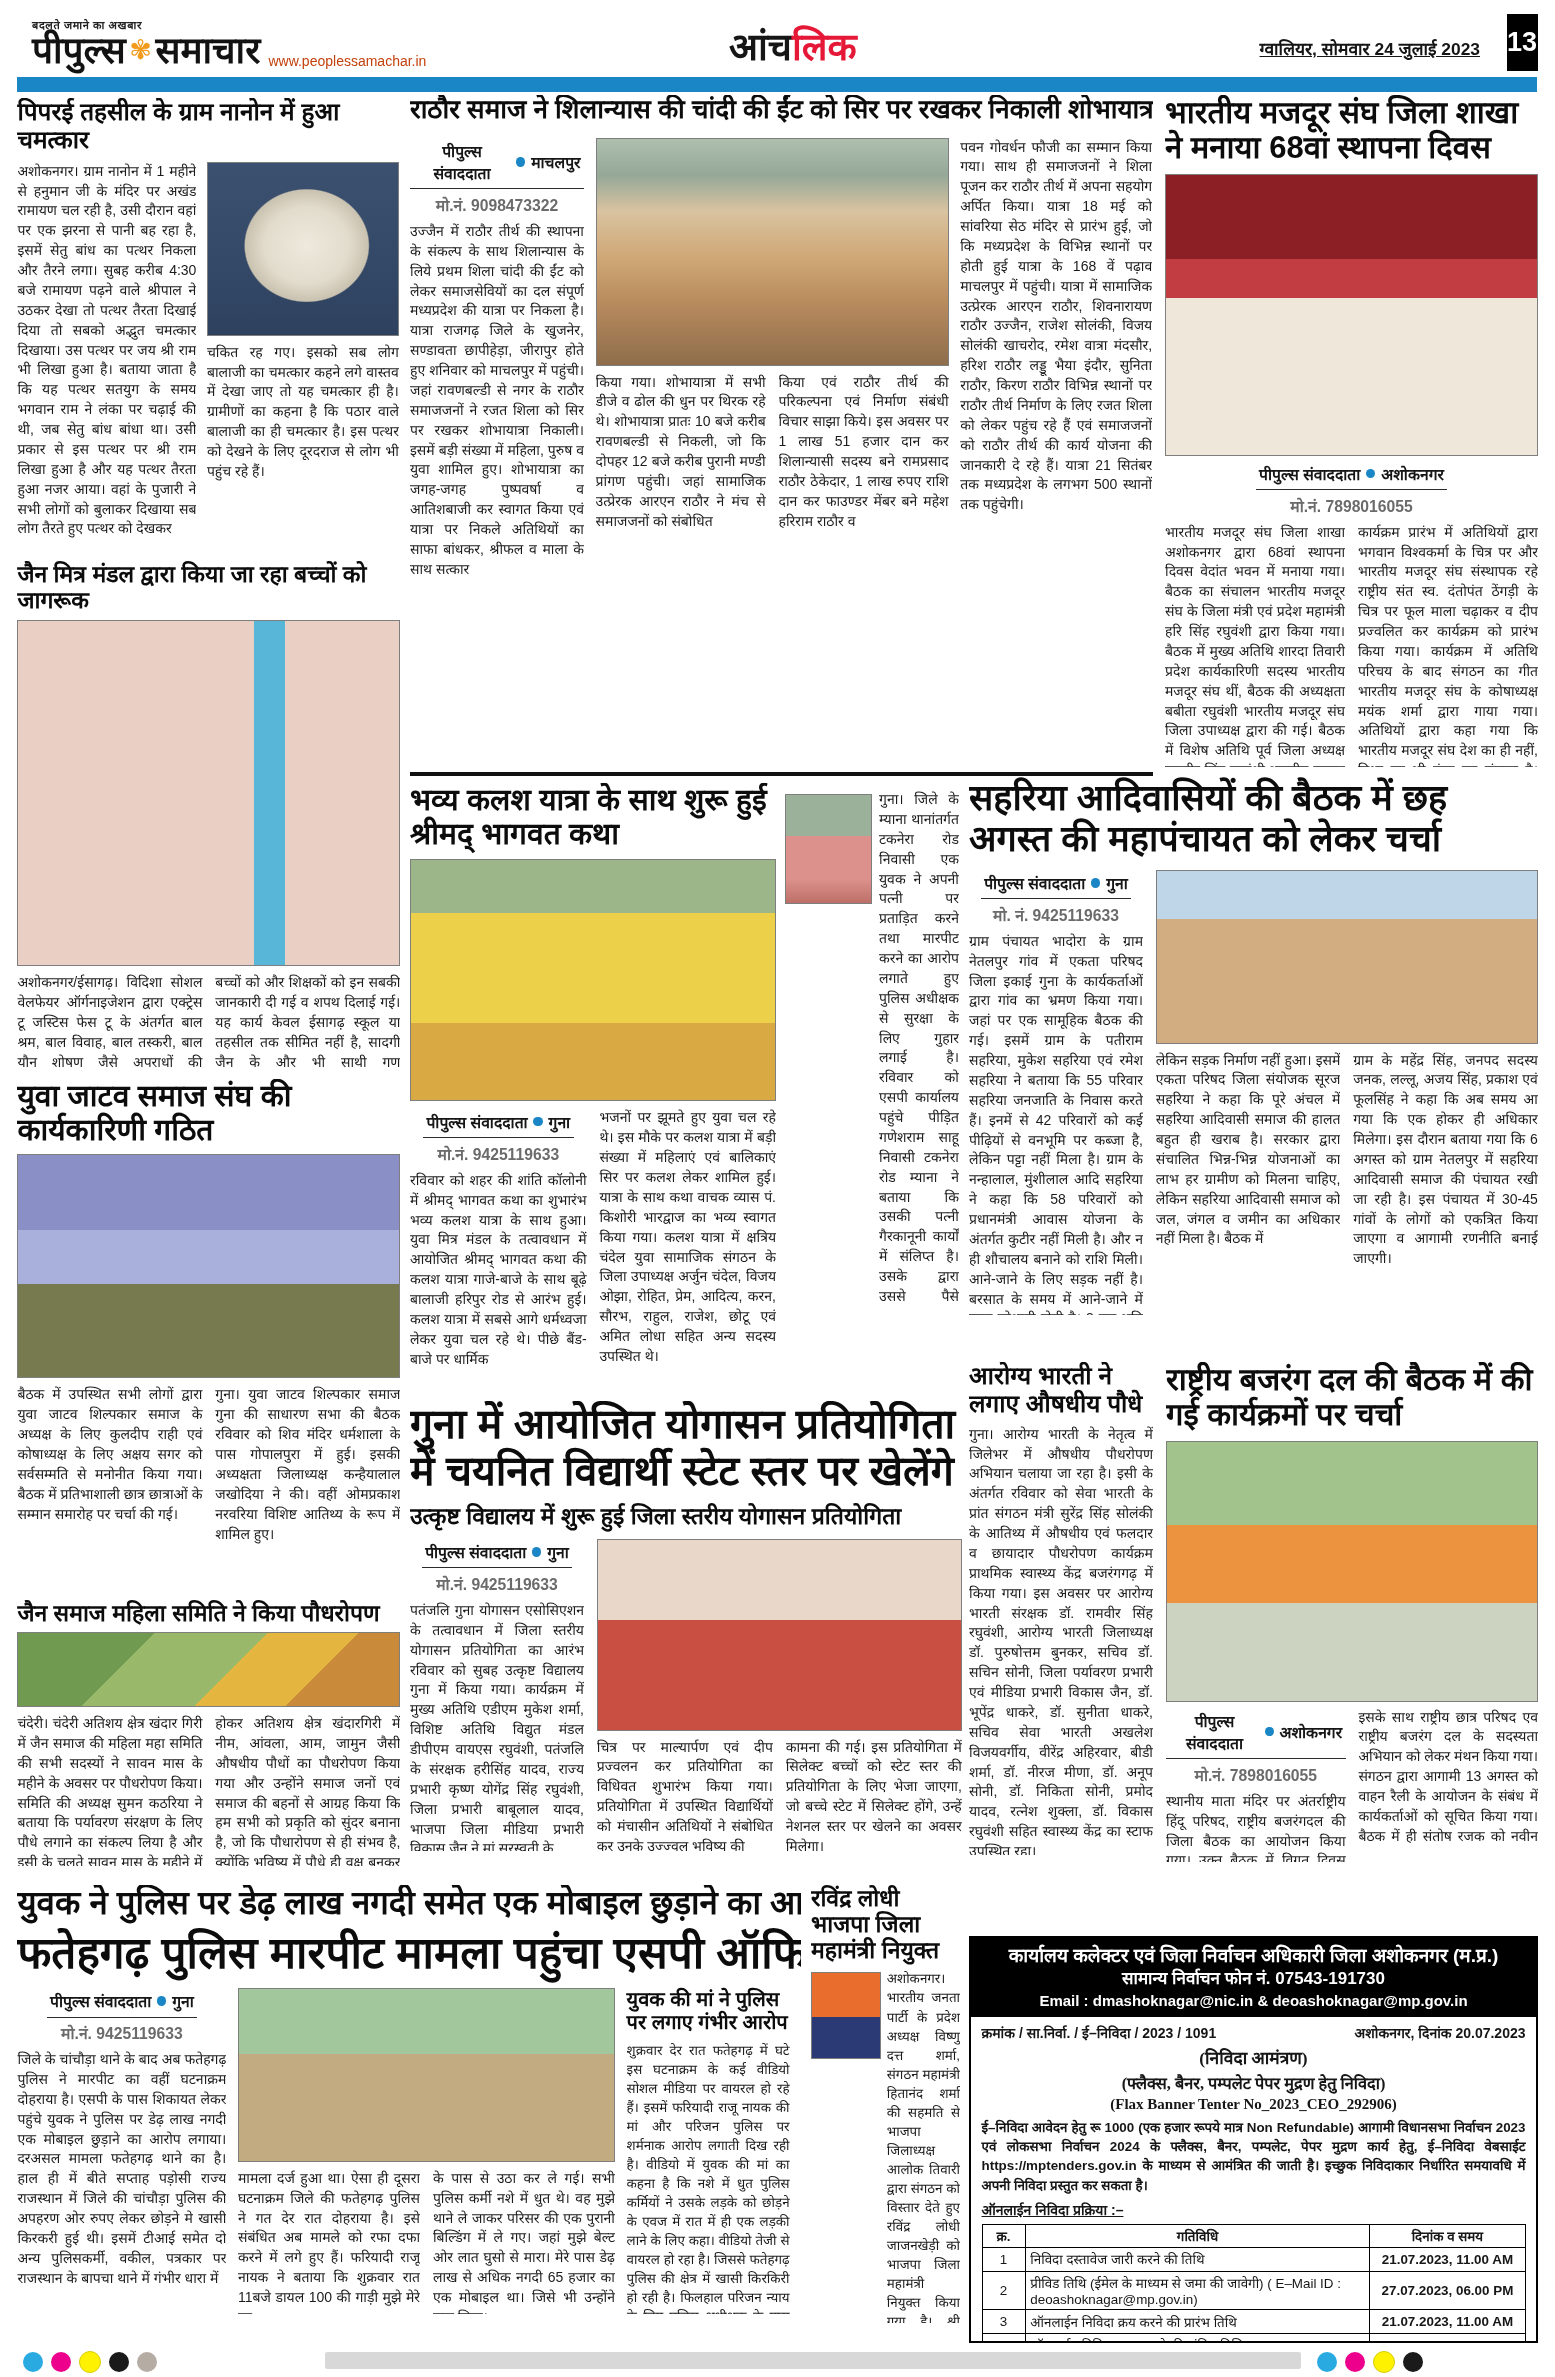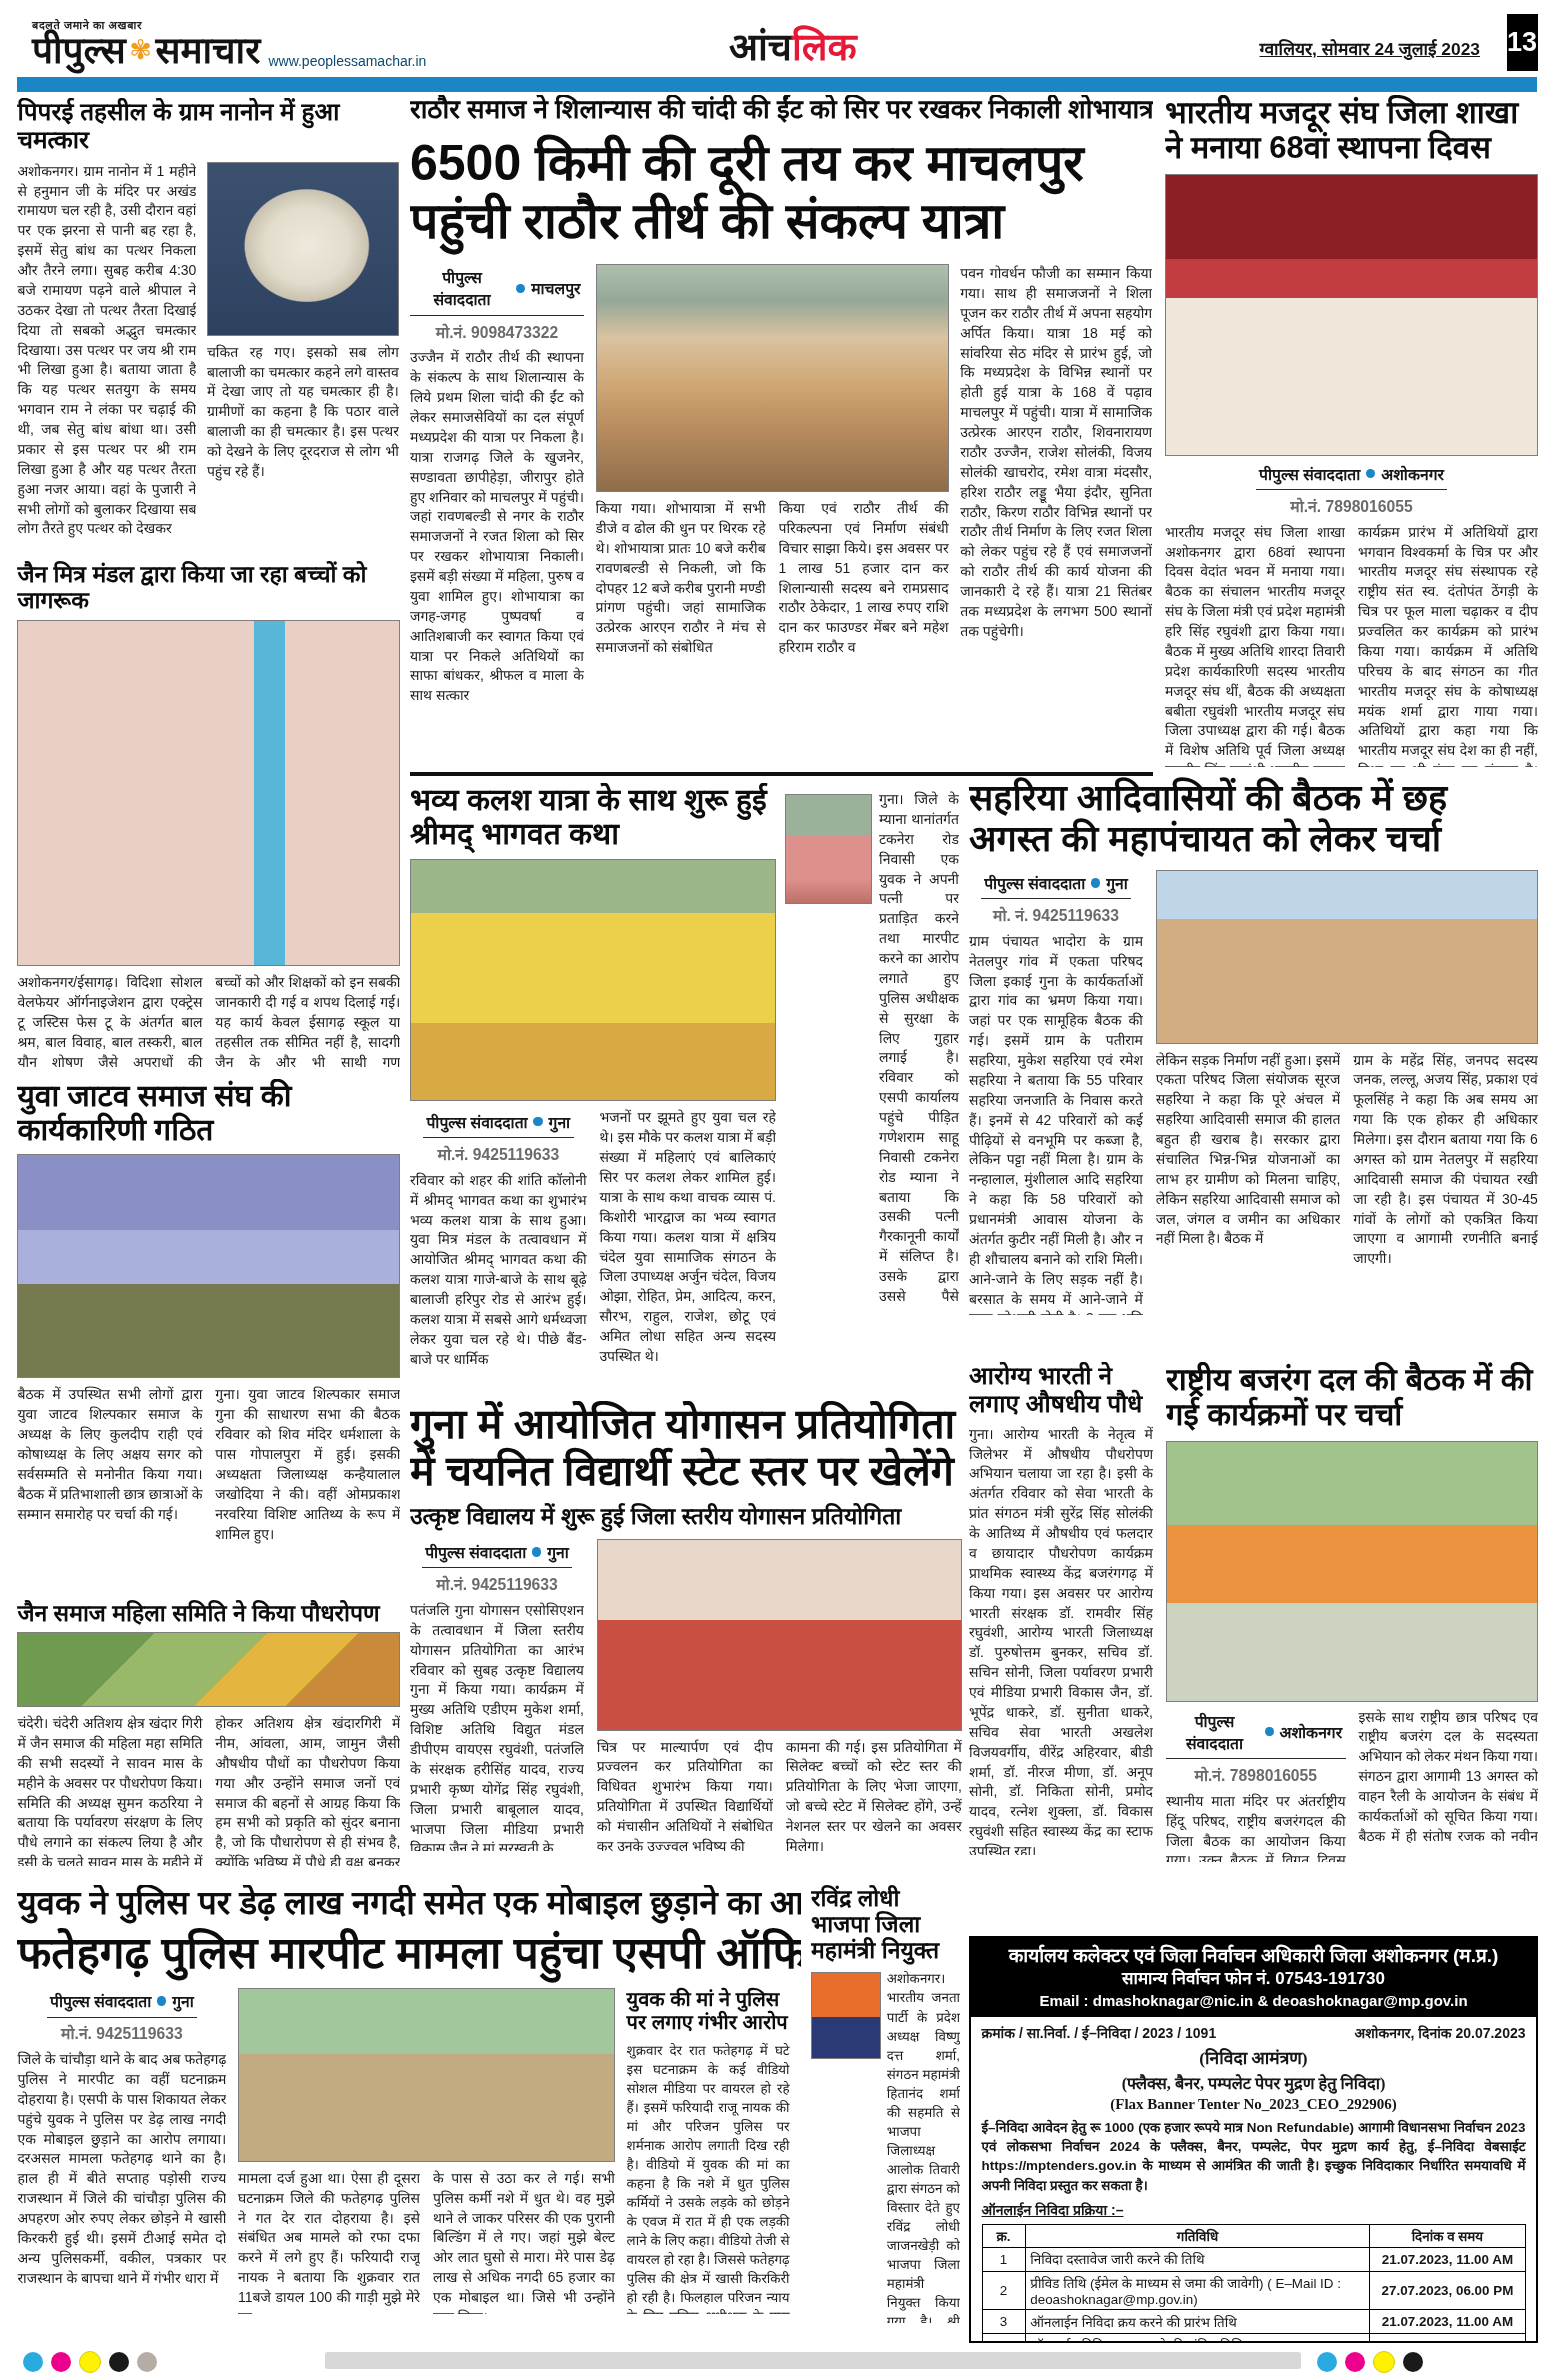--- a/index.html
+++ b/index.html
@@ -4,21 +4,21 @@
 <style>
   html,body{margin:0;padding:0;background:#ffffff;}
   .page{position:relative;width:1555px;height:2377px;background:#fff;
         font-family:"Liberation Sans","DejaVu Sans",sans-serif;color:#161616;overflow:hidden;}
   .abs{position:absolute;}
   .art{position:absolute;overflow:hidden;}
   
   .tagline{font-size:11px;font-weight:700;letter-spacing:0.6px;color:#222;}
   .brand{font-size:37px;font-weight:800;color:#121212;line-height:1;display:flex;align-items:center;gap:3.5px;}
   .brand .logo{font-size:27px;color:#f29b1d;line-height:1;}
-  .website{font-size:14px;color:#0c4a6e;margin-left:8.1px;}
+  .website{font-size:14px;color:#c2410c;margin-left:8.1px;}
   .section-title{font-size:38px;font-weight:800;line-height:1;}
   .section-title .red{color:#e51937;}
   .edition{font-size:17.4px;font-weight:700;color:#151515;white-space:nowrap;text-decoration:underline;}
   .pagebox{background:#000;color:#fff;font-size:27px;font-weight:800;
            display:flex;align-items:center;justify-content:center;}
   .bluebar{background:#1a86c6;}
   
   .hl{font-weight:800;color:#0c0c0c;line-height:1.14;}
   .kicker{font-weight:800;color:#0c0c0c;line-height:1.1;white-space:nowrap;}
   .sub{font-weight:800;color:#0c0c0c;line-height:1.18;}
@@ -122,21 +122,20 @@
     <div class="hl" style="font-size:23px;">जैन समाज महिला समिति ने किया पौधरोपण</div>
     <div class="photo ph-plant" style="width:383px;height:75px;margin-top:5.8px;"></div>
     <div class="cols" style="margin-top:7px;height:152px;">
       <div class="col body-text" style="overflow:hidden;">चंदेरी। चंदेरी अतिशय क्षेत्र खंदार गिरी में जैन समाज की महिला महा समिति की सभी सदस्यों ने सावन मास के महीने के अवसर पर पौधरोपण किया। समिति की अध्यक्ष सुमन कठरिया ने बताया कि पर्यावरण संरक्षण के लिए पौधे लगाने का संकल्प लिया है और इसी के चलते सावन मास के महीने में हम सभी ने एकत्रित</div>
       <div class="col body-text" style="overflow:hidden;">होकर अतिशय क्षेत्र खंदारगिरी में नीम, आंवला, आम, जामुन जैसी औषधीय पौधों का पौधरोपण किया गया और उन्होंने समाज जनों एवं समाज की बहनों से आग्रह किया कि हम सभी को प्रकृति को सुंदर बनाना है, जो कि पौधारोपण से ही संभव है, क्योंकि भविष्य में पौधे ही वृक्ष बनकर हम सभी को स्वस्थ वायु, फल प्रदान करेंगे।</div>
     </div>
   </div>
 
   <div class="art" style="left:410px;top:95px;width:743px;height:674px;">
     <div class="kicker" style="font-size:26px;">राठौर समाज ने शिलान्यास की चांदी की ईंट को सिर पर रखकर निकाली शोभायात्रा</div>
-    <div class="hl" style="font-size:50px;margin-top:10.5px;line-height:1.16;">6500 किमी की दूरी तय कर माचलपुर पहुंची राठौर तीर्थ की संकल्प यात्रा</div>
     <div style="display:flex;gap:11.6px;margin-top:14px;height:441px;">
       <div style="width:174px;">
         <div class="byline-wrap">
           <span class="byline">
               <span>पीपुल्स संवाददाता</span>
               <span class="dot"></span>
               <span>माचलपुर</span>
             </span>
           <div class="phone">मो.नं. 9098473322</div>
         </div>

